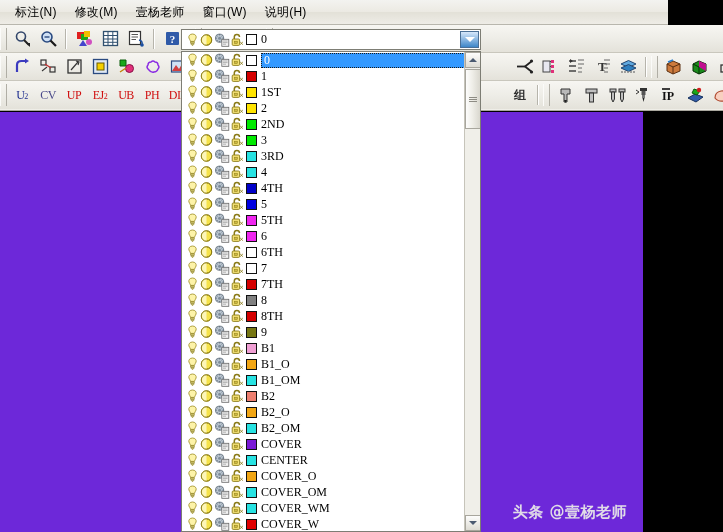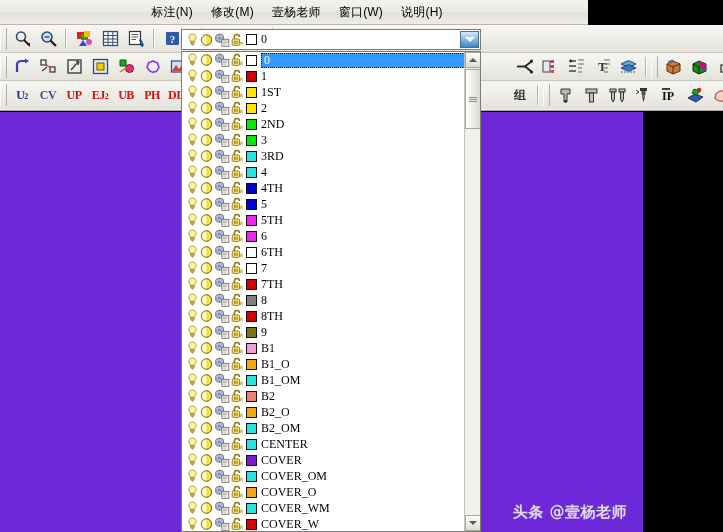--- a/index.html
+++ b/index.html
@@ -13,26 +13,25 @@
   #app {
     position: relative;
     width: 723px; height: 532px;
     background: #000;
     overflow: hidden;
   }
 
   
   #menubar {
     position: absolute; left: 0; top: 0;
-    width: 588px; height: 25px;
+    width: 668px; height: 25px;
     background: linear-gradient(to bottom, #f3f3f0 0%, #eceae3 48%, #e3e1d8 52%, #eeece6 100%);
     border-bottom: 1px solid #b8b6ad;
     display: flex; align-items: center;
     padding-left: 6px;
-    justify-content: center;
   }
   .menu-item {
     font-size: 12px;
     color: #000;
     padding: 3px 9px 3px 9px;
     white-space: nowrap;
     cursor: default;
     letter-spacing: .2px;
   }
 
@@ -69,21 +68,21 @@
     flex: 0 0 auto;
   }
   .tb-grip {
     width: 7px; height: 22px; flex:0 0 auto;
     margin-right: 2px;
     border-left: 1px solid #fbfbf9;
     border-right: 1px solid #b0aea5;
   }
   .txticon {
     font-family: "Liberation Serif", serif;
-    font-weight: bold;
+    font-weight: normal;
     font-size: 12px;
     line-height: 1;
     letter-spacing: -.5px;
   }
   .txticon .sub { font-size: 8px; }
   .cn-icon { font-size: 12px; font-weight: bold; color:#303030; }
 
   
   .combo-bylayer {
     position: relative;
@@ -1278,20 +1277,48 @@
             <path d="M5.6 1.1 v1.3 M5.6 8.0 v1.3 M1.5 5.2 h1.3 M8.4 5.2 h1.3 M2.7 2.3 l.9 .9 M7.6 7.2 l.9 .9 M8.5 2.3 l-.9 .9 M3.6 7.2 l-.9 .9" stroke="#5d6b78" stroke-width=".9"></path>
             <rect x="7.8" y="6.3" width="7" height="7" fill="#f2f2f2" stroke="#666" stroke-width=".8"></rect>
             <path d="M9 8 h4.6 M9 9.6 h4.6 M9 11.2 h3" stroke="#9a9a9a" stroke-width=".7"></path>
           </svg>
           <svg class="ico" width="15" height="14" viewBox="0 0 15 14">
             <path d="M4.3 6.2 V4.1 a2.6 2.6 0 0 1 5.2 0" fill="none" stroke="#8a7a18" stroke-width="1.5"></path>
             <rect x="2.2" y="6.0" width="7.4" height="6.4" rx="1" fill="#f3e075" stroke="#8a7a18" stroke-width=".9"></rect>
             <rect x="4.4" y="8.2" width="3" height="2.4" fill="#cfbb45" stroke="#8a7a18" stroke-width=".5"></rect>
             <path d="M10.2 9 l2.6 2.6 M12.8 9 l-2.6 2.6" stroke="#8a7a18" stroke-width=".9"></path>
           </svg>
+          <span class="swatch" style="background: rgb(122, 26, 214);"></span>
+          <span class="lname">COVER</span>
+        </div>
+        <div class="lrow">
+          <svg class="ico" width="13" height="14" viewBox="0 0 13 14">
+            <path d="M6.5 1 C3.8 1 2.4 3 2.9 5 C3.2 6.3 4.4 7 4.6 8.4 L8.4 8.4 C8.6 7 9.8 6.3 10.1 5 C10.6 3 9.2 1 6.5 1 Z" fill="#fdf3a8" stroke="#9a8a20" stroke-width=".8"></path>
+            <rect x="4.6" y="8.8" width="3.8" height="1.2" fill="#d8cf80" stroke="#8a7c18" stroke-width=".5"></rect>
+            <rect x="5" y="10.4" width="3" height="1.1" fill="#cfc576" stroke="#8a7c18" stroke-width=".5"></rect>
+            <path d="M5.6 11.8 h1.8 l-.4 1.3 h-1 Z" fill="#b8ae60"></path>
+          </svg>
+          <svg class="ico" width="15" height="14" viewBox="0 0 15 14">
+            <circle cx="7.5" cy="7" r="5.2" fill="#f5e24a" stroke="#8a7a10" stroke-width=".9"></circle>
+            <path d="M7.5 1.8 a5.2 5.2 0 0 0 0 10.4 Z" fill="#fdf6b8"></path>
+            <circle cx="7.5" cy="7" r="5.2" fill="none" stroke="#8a7a10" stroke-width=".9"></circle>
+          </svg>
+          <svg class="ico" width="16" height="14" viewBox="0 0 16 14">
+            <circle cx="5.6" cy="5.2" r="4.1" fill="#b9c4cf" stroke="#5d6b78" stroke-width=".8"></circle>
+            <circle cx="5.6" cy="5.2" r="1.5" fill="#7e8d9b"></circle>
+            <path d="M5.6 1.1 v1.3 M5.6 8.0 v1.3 M1.5 5.2 h1.3 M8.4 5.2 h1.3 M2.7 2.3 l.9 .9 M7.6 7.2 l.9 .9 M8.5 2.3 l-.9 .9 M3.6 7.2 l-.9 .9" stroke="#5d6b78" stroke-width=".9"></path>
+            <rect x="7.8" y="6.3" width="7" height="7" fill="#f2f2f2" stroke="#666" stroke-width=".8"></rect>
+            <path d="M9 8 h4.6 M9 9.6 h4.6 M9 11.2 h3" stroke="#9a9a9a" stroke-width=".7"></path>
+          </svg>
+          <svg class="ico" width="15" height="14" viewBox="0 0 15 14">
+            <path d="M4.3 6.2 V4.1 a2.6 2.6 0 0 1 5.2 0" fill="none" stroke="#8a7a18" stroke-width="1.5"></path>
+            <rect x="2.2" y="6.0" width="7.4" height="6.4" rx="1" fill="#f3e075" stroke="#8a7a18" stroke-width=".9"></rect>
+            <rect x="4.4" y="8.2" width="3" height="2.4" fill="#cfbb45" stroke="#8a7a18" stroke-width=".5"></rect>
+            <path d="M10.2 9 l2.6 2.6 M12.8 9 l-2.6 2.6" stroke="#8a7a18" stroke-width=".9"></path>
+          </svg>
           <span class="swatch" style="background: rgb(39, 226, 226);"></span>
           <span class="lname">CENTER</span>
         </div>
         <div class="lrow">
           <svg class="ico" width="13" height="14" viewBox="0 0 13 14">
             <path d="M6.5 1 C3.8 1 2.4 3 2.9 5 C3.2 6.3 4.4 7 4.6 8.4 L8.4 8.4 C8.6 7 9.8 6.3 10.1 5 C10.6 3 9.2 1 6.5 1 Z" fill="#fdf3a8" stroke="#9a8a20" stroke-width=".8"></path>
             <rect x="4.6" y="8.8" width="3.8" height="1.2" fill="#d8cf80" stroke="#8a7c18" stroke-width=".5"></rect>
             <rect x="5" y="10.4" width="3" height="1.1" fill="#cfc576" stroke="#8a7c18" stroke-width=".5"></rect>
             <path d="M5.6 11.8 h1.8 l-.4 1.3 h-1 Z" fill="#b8ae60"></path>
           </svg>
@@ -1306,22 +1333,22 @@
             <path d="M5.6 1.1 v1.3 M5.6 8.0 v1.3 M1.5 5.2 h1.3 M8.4 5.2 h1.3 M2.7 2.3 l.9 .9 M7.6 7.2 l.9 .9 M8.5 2.3 l-.9 .9 M3.6 7.2 l-.9 .9" stroke="#5d6b78" stroke-width=".9"></path>
             <rect x="7.8" y="6.3" width="7" height="7" fill="#f2f2f2" stroke="#666" stroke-width=".8"></rect>
             <path d="M9 8 h4.6 M9 9.6 h4.6 M9 11.2 h3" stroke="#9a9a9a" stroke-width=".7"></path>
           </svg>
           <svg class="ico" width="15" height="14" viewBox="0 0 15 14">
             <path d="M4.3 6.2 V4.1 a2.6 2.6 0 0 1 5.2 0" fill="none" stroke="#8a7a18" stroke-width="1.5"></path>
             <rect x="2.2" y="6.0" width="7.4" height="6.4" rx="1" fill="#f3e075" stroke="#8a7a18" stroke-width=".9"></rect>
             <rect x="4.4" y="8.2" width="3" height="2.4" fill="#cfbb45" stroke="#8a7a18" stroke-width=".5"></rect>
             <path d="M10.2 9 l2.6 2.6 M12.8 9 l-2.6 2.6" stroke="#8a7a18" stroke-width=".9"></path>
           </svg>
-          <span class="swatch" style="background: rgb(122, 26, 214);"></span>
-          <span class="lname">COVER</span>
+          <span class="swatch" style="background: rgb(242, 166, 20);"></span>
+          <span class="lname">COVER_O</span>
         </div>
         <div class="lrow">
           <svg class="ico" width="13" height="14" viewBox="0 0 13 14">
             <path d="M6.5 1 C3.8 1 2.4 3 2.9 5 C3.2 6.3 4.4 7 4.6 8.4 L8.4 8.4 C8.6 7 9.8 6.3 10.1 5 C10.6 3 9.2 1 6.5 1 Z" fill="#fdf3a8" stroke="#9a8a20" stroke-width=".8"></path>
             <rect x="4.6" y="8.8" width="3.8" height="1.2" fill="#d8cf80" stroke="#8a7c18" stroke-width=".5"></rect>
             <rect x="5" y="10.4" width="3" height="1.1" fill="#cfc576" stroke="#8a7c18" stroke-width=".5"></rect>
             <path d="M5.6 11.8 h1.8 l-.4 1.3 h-1 Z" fill="#b8ae60"></path>
           </svg>
           <svg class="ico" width="15" height="14" viewBox="0 0 15 14">
             <circle cx="7.5" cy="7" r="5.2" fill="#f5e24a" stroke="#8a7a10" stroke-width=".9"></circle>
@@ -1336,48 +1363,20 @@
             <path d="M9 8 h4.6 M9 9.6 h4.6 M9 11.2 h3" stroke="#9a9a9a" stroke-width=".7"></path>
           </svg>
           <svg class="ico" width="15" height="14" viewBox="0 0 15 14">
             <path d="M4.3 6.2 V4.1 a2.6 2.6 0 0 1 5.2 0" fill="none" stroke="#8a7a18" stroke-width="1.5"></path>
             <rect x="2.2" y="6.0" width="7.4" height="6.4" rx="1" fill="#f3e075" stroke="#8a7a18" stroke-width=".9"></rect>
             <rect x="4.4" y="8.2" width="3" height="2.4" fill="#cfbb45" stroke="#8a7a18" stroke-width=".5"></rect>
             <path d="M10.2 9 l2.6 2.6 M12.8 9 l-2.6 2.6" stroke="#8a7a18" stroke-width=".9"></path>
           </svg>
           <span class="swatch" style="background: rgb(39, 226, 226);"></span>
           <span class="lname">COVER_OM</span>
-        </div>
-        <div class="lrow">
-          <svg class="ico" width="13" height="14" viewBox="0 0 13 14">
-            <path d="M6.5 1 C3.8 1 2.4 3 2.9 5 C3.2 6.3 4.4 7 4.6 8.4 L8.4 8.4 C8.6 7 9.8 6.3 10.1 5 C10.6 3 9.2 1 6.5 1 Z" fill="#fdf3a8" stroke="#9a8a20" stroke-width=".8"></path>
-            <rect x="4.6" y="8.8" width="3.8" height="1.2" fill="#d8cf80" stroke="#8a7c18" stroke-width=".5"></rect>
-            <rect x="5" y="10.4" width="3" height="1.1" fill="#cfc576" stroke="#8a7c18" stroke-width=".5"></rect>
-            <path d="M5.6 11.8 h1.8 l-.4 1.3 h-1 Z" fill="#b8ae60"></path>
-          </svg>
-          <svg class="ico" width="15" height="14" viewBox="0 0 15 14">
-            <circle cx="7.5" cy="7" r="5.2" fill="#f5e24a" stroke="#8a7a10" stroke-width=".9"></circle>
-            <path d="M7.5 1.8 a5.2 5.2 0 0 0 0 10.4 Z" fill="#fdf6b8"></path>
-            <circle cx="7.5" cy="7" r="5.2" fill="none" stroke="#8a7a10" stroke-width=".9"></circle>
-          </svg>
-          <svg class="ico" width="16" height="14" viewBox="0 0 16 14">
-            <circle cx="5.6" cy="5.2" r="4.1" fill="#b9c4cf" stroke="#5d6b78" stroke-width=".8"></circle>
-            <circle cx="5.6" cy="5.2" r="1.5" fill="#7e8d9b"></circle>
-            <path d="M5.6 1.1 v1.3 M5.6 8.0 v1.3 M1.5 5.2 h1.3 M8.4 5.2 h1.3 M2.7 2.3 l.9 .9 M7.6 7.2 l.9 .9 M8.5 2.3 l-.9 .9 M3.6 7.2 l-.9 .9" stroke="#5d6b78" stroke-width=".9"></path>
-            <rect x="7.8" y="6.3" width="7" height="7" fill="#f2f2f2" stroke="#666" stroke-width=".8"></rect>
-            <path d="M9 8 h4.6 M9 9.6 h4.6 M9 11.2 h3" stroke="#9a9a9a" stroke-width=".7"></path>
-          </svg>
-          <svg class="ico" width="15" height="14" viewBox="0 0 15 14">
-            <path d="M4.3 6.2 V4.1 a2.6 2.6 0 0 1 5.2 0" fill="none" stroke="#8a7a18" stroke-width="1.5"></path>
-            <rect x="2.2" y="6.0" width="7.4" height="6.4" rx="1" fill="#f3e075" stroke="#8a7a18" stroke-width=".9"></rect>
-            <rect x="4.4" y="8.2" width="3" height="2.4" fill="#cfbb45" stroke="#8a7a18" stroke-width=".5"></rect>
-            <path d="M10.2 9 l2.6 2.6 M12.8 9 l-2.6 2.6" stroke="#8a7a18" stroke-width=".9"></path>
-          </svg>
-          <span class="swatch" style="background: rgb(242, 166, 20);"></span>
-          <span class="lname">COVER_O</span>
         </div>
         <div class="lrow">
           <svg class="ico" width="13" height="14" viewBox="0 0 13 14">
             <path d="M6.5 1 C3.8 1 2.4 3 2.9 5 C3.2 6.3 4.4 7 4.6 8.4 L8.4 8.4 C8.6 7 9.8 6.3 10.1 5 C10.6 3 9.2 1 6.5 1 Z" fill="#fdf3a8" stroke="#9a8a20" stroke-width=".8"></path>
             <rect x="4.6" y="8.8" width="3.8" height="1.2" fill="#d8cf80" stroke="#8a7c18" stroke-width=".5"></rect>
             <rect x="5" y="10.4" width="3" height="1.1" fill="#cfc576" stroke="#8a7c18" stroke-width=".5"></rect>
             <path d="M5.6 11.8 h1.8 l-.4 1.3 h-1 Z" fill="#b8ae60"></path>
           </svg>
           <svg class="ico" width="15" height="14" viewBox="0 0 15 14">
             <circle cx="7.5" cy="7" r="5.2" fill="#f5e24a" stroke="#8a7a10" stroke-width=".9"></circle>

